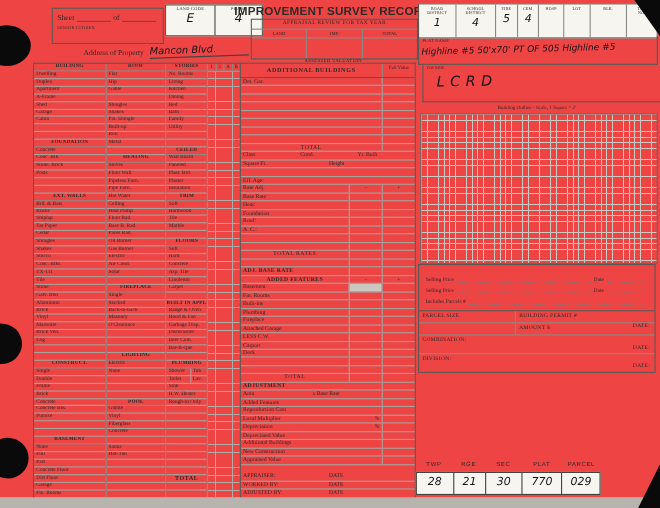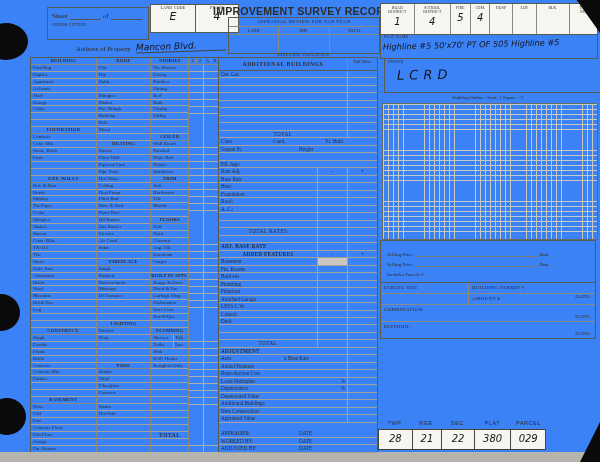--- a/index.html
+++ b/index.html
@@ -1,18 +1,18 @@
 <!DOCTYPE html>
 <html><head>
 <meta charset="utf-8">
 <style>
   html,body{margin:0;padding:0;background:#b6b4ac;}
   #stage{position:relative;width:600px;height:462px;overflow:hidden;background:#b6b4ac;
          font-family:"Liberation Serif",serif;color:#2b2b28;}
-  .paper{position:absolute;left:0;top:0;width:600px;height:452px;background:#3b82f6;}
+  .paper{position:absolute;left:0;top:0;width:600px;height:452px;background:#ef4444;}
   
   .blob{position:absolute;background:#0a0a0a;border-radius:50%;}
   .b1{left:-16px;top:23px;width:44px;height:37px;}
   .b2{left:-18px;top:294px;width:38px;height:37px;}
   .b3{left:-12px;top:398px;width:38px;height:37px;}
   .corner-tr{position:absolute;right:0;top:0;width:30px;height:33px;background:#0a0a0a;
              clip-path:polygon(22% 0,100% 0,100% 100%);}
   .corner-br{position:absolute;right:0;top:422px;width:20px;height:40px;background:#0a0a0a;
              clip-path:polygon(100% 0,100% 100%,0 100%);}
   .hand{font-family:"DejaVu Sans",sans-serif;font-style:italic;color:#15151c;}
@@ -715,22 +715,22 @@
       <div class="twp-heads">
         <span>TWP</span>
         <span>RGE</span>
         <span>SEC</span>
         <span>PLAT</span>
         <span>PARCEL</span>
       </div>
       <div class="twp-cells">
         <div class="twp-cell hand">28</div>
         <div class="twp-cell hand">21</div>
-        <div class="twp-cell hand">22</div>
-        <div class="twp-cell hand">380</div>
+        <div class="twp-cell hand">30</div>
+        <div class="twp-cell hand">770</div>
         <div class="twp-cell hand">029</div>
       </div>
     </div>
 
     <div class="blob b1"></div>
     <div class="blob b2"></div>
     <div class="blob b3"></div>
     <div class="corner-tr"></div>
     <div class="corner-br"></div>
   </div>

